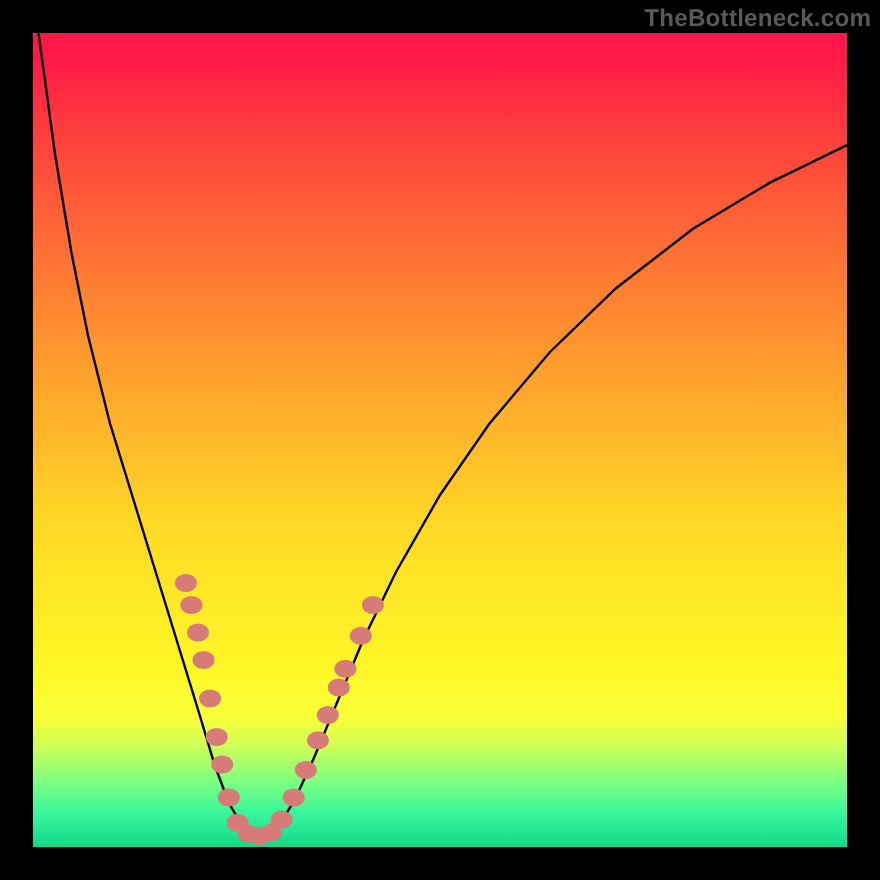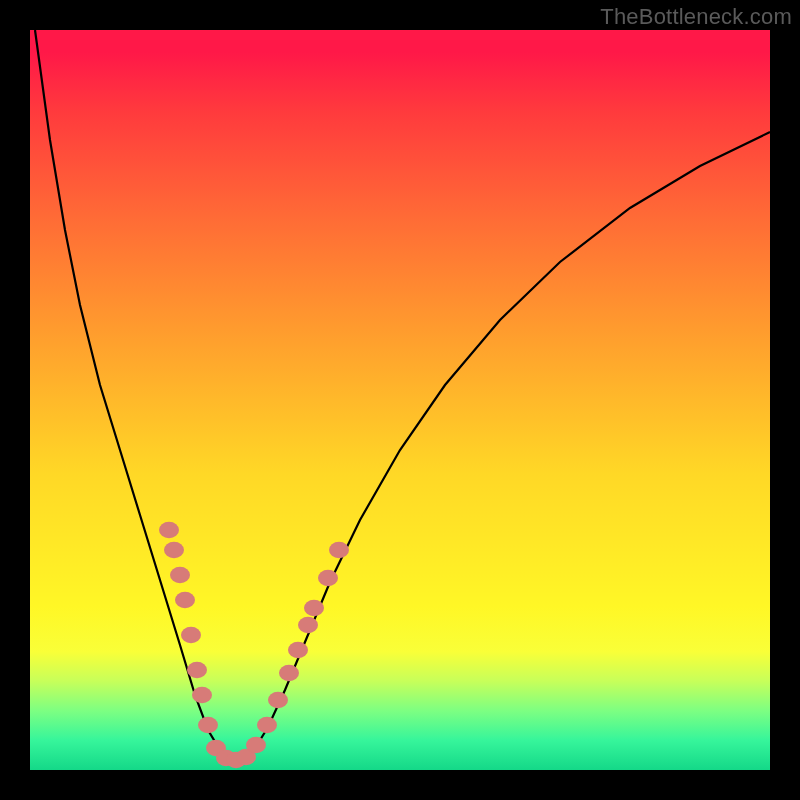--- a/index.html
+++ b/index.html
@@ -38,21 +38,21 @@
     top: 0;
     width: 740px;
     height: 740px;
   }
   .watermark {
     position: absolute;
     top: 4px;
     right: 8px;
     font-family: Arial, Helvetica, sans-serif;
     font-size: 22px;
-    font-weight: 400;
+    font-weight: 700;
     color: #5a5a5a;
     letter-spacing: 0.2px;
   }
 </style>
 </head>
 <body>
 
 <div class="frame">
   <svg class="curve-wrap" viewBox="0 0 740 740" preserveAspectRatio="none">
     <path id="curve-path" d="M5 0 L20 110 L35 200 L50 275 L70 355 L90 420 L110 485 L130 550 L150 615 L165 665 L178 700 L190 720 L200 730 L212 730 L224 720 L238 697 L255 660 L275 612 L300 552 L330 490 L370 420 L415 355 L470 290 L530 232 L600 178 L670 136 L740 102" fill="none" stroke="#000000" stroke-width="2.2"></path>

